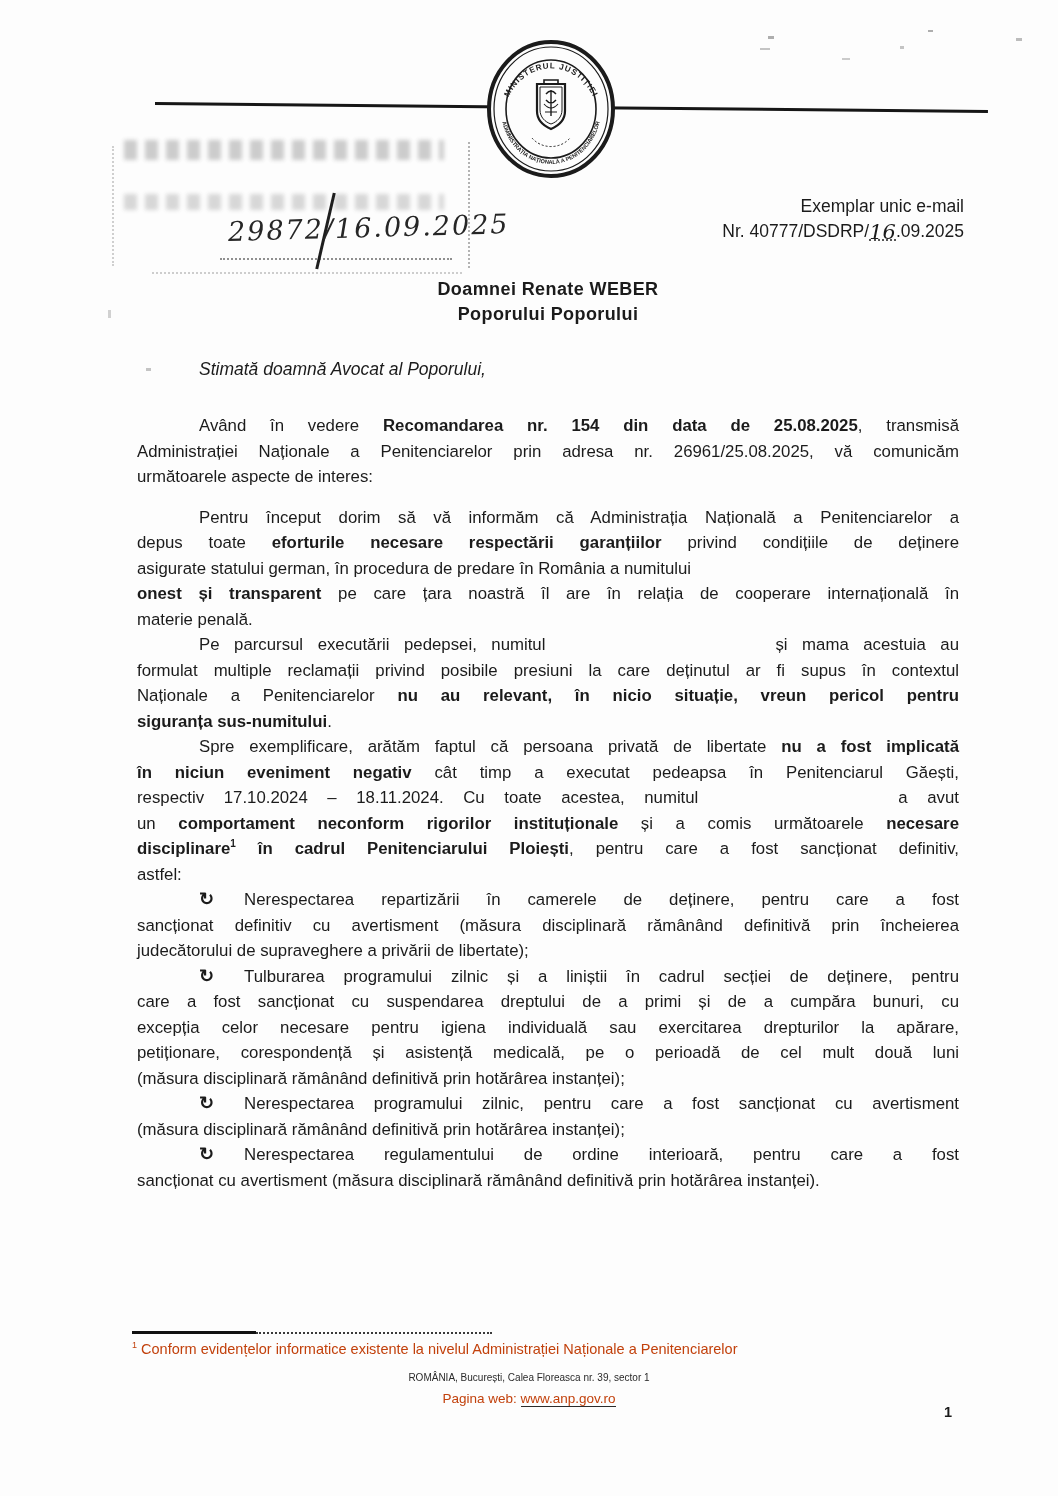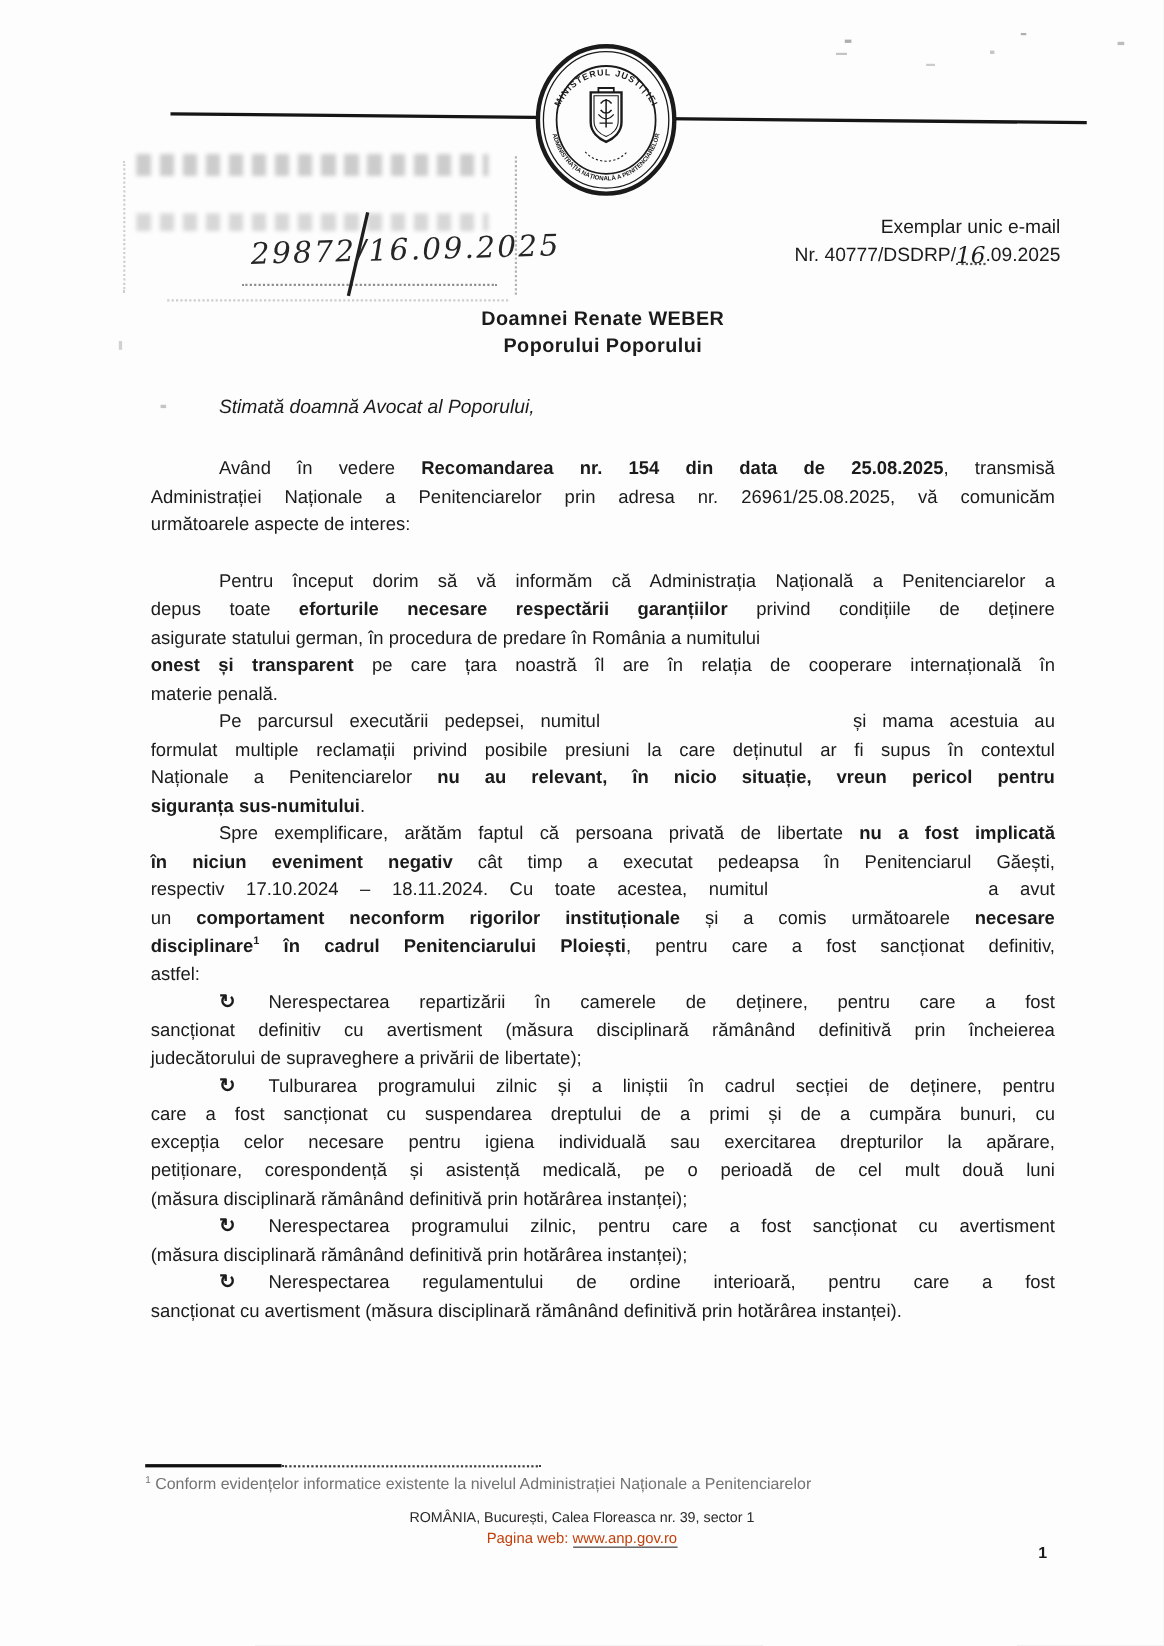--- a/index.html
+++ b/index.html
@@ -32,35 +32,35 @@
   .header-right{position:absolute;right:94px;top:194px;text-align:right;font-size:17.5px;line-height:25px;}
   .hand-digit{display:inline-block;font-family:"DejaVu Serif",serif;font-style:italic;
     font-size:21px;border-bottom:2px dotted #555;transform:translateY(2px);line-height:14px;}
   
   .recipient{position:absolute;left:137px;top:277px;width:822px;text-align:center;
     font-weight:bold;font-size:18px;line-height:25px;letter-spacing:.4px;}
   .salutation{position:absolute;left:199px;top:359px;font-size:17.5px;font-style:italic;}
   
   .body{position:absolute;left:137px;top:413px;width:822px;font-size:16.8px;line-height:25.5px;}
   .para{margin:0;}
-  .para.mt{margin-top:26px;}
+  .para.mt{margin-top:15px;}
   .tline{text-align:justify;text-align-last:justify;}
   .tline.tlast{text-align-last:left;}
   .tline.tindent{padding-left:62px;}
   .b{font-weight:bold;}
   .blt{font-weight:bold;font-size:18px;}
   .gap{display:inline-block;height:1px;}
   .tline sup{font-size:10px;line-height:0;}
   
   .fsep{position:absolute;left:132px;top:1331px;display:flex;align-items:flex-start;}
   .fsep .solid{width:124px;height:3px;background:#111;}
   .fsep .dotted{width:236px;border-top:2px dotted #3a3a3a;margin-top:0.5px;}
-  .footnote{position:absolute;left:132px;top:1340px;font-size:14.5px;color:#737373;}
+  .footnote{position:absolute;left:132px;top:1340px;font-size:14.5px;color:#c2410c;}
   .footnote sup{font-size:9px;}
-  .footer-address{position:absolute;left:0;top:1372px;width:100%;text-align:center;font-size:13px;color:#2a2a2a;}
+  .footer-address{position:absolute;left:0;top:1372px;width:100%;text-align:center;font-size:10px;color:#2a2a2a;}
   .footer-web{position:absolute;left:0;top:1391px;width:100%;text-align:center;font-size:13.5px;color:#c2410c;}
   .footer-web .url{border-bottom:1.5px solid #2a2a2a;}
   .pagenum{position:absolute;right:106px;top:1404px;font-size:14.5px;font-weight:bold;}
   .speck{position:absolute;background:#6d6d6d;opacity:.55;}
 </style>
 </head>
 <body>
 
 <div class="page">
 

